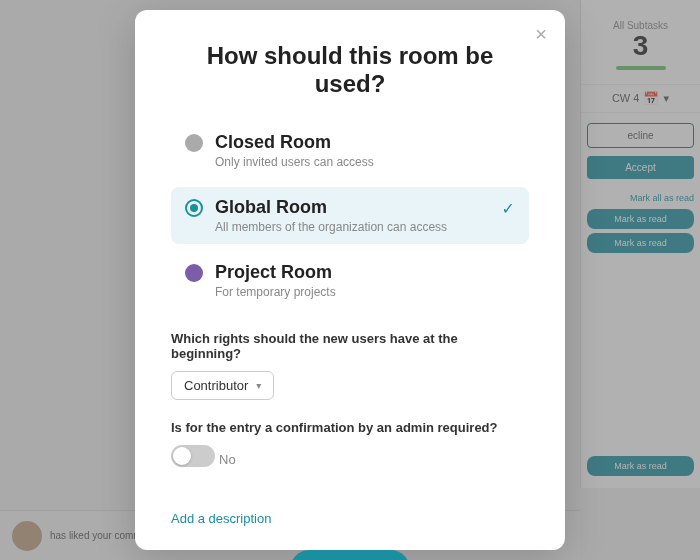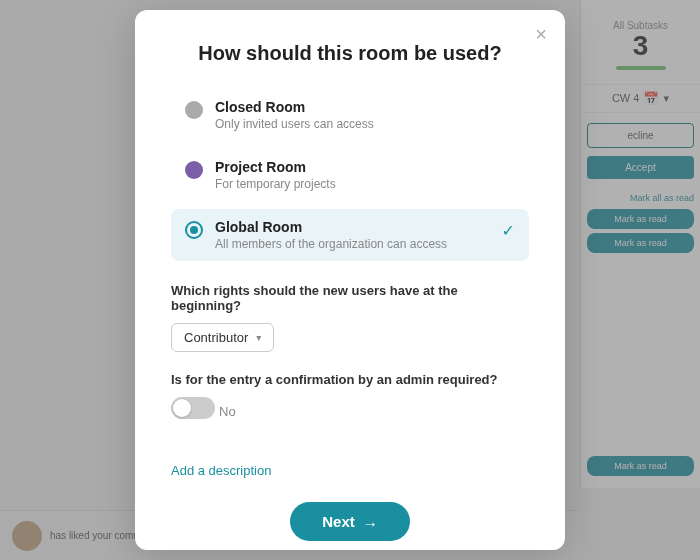--- a/index.html
+++ b/index.html
@@ -179,21 +179,21 @@
       right: 18px;
       font-size: 20px;
       color: #aaa;
       cursor: pointer;
       line-height: 1;
       background: none;
       border: none;
     }
 
     .modal-title {
-      font-size: 20px;
+      font-size: 24px;
       font-weight: 700;
       color: #222;
       text-align: center;
       margin-bottom: 24px;
     }
 
     
     .room-options {
       display: flex;
       flex-direction: column;
@@ -245,21 +245,21 @@
       border-radius: 50%;
       flex-shrink: 0;
       margin-top: 2px;
     }
 
     .room-option-text {
       flex: 1;
     }
 
     .room-option-name {
-      font-size: 14px;
+      font-size: 18px;
       font-weight: 600;
       color: #222;
     }
 
     .room-option-desc {
       font-size: 12px;
       color: #888;
       margin-top: 2px;
     }
 
@@ -428,37 +428,37 @@
     <div class="room-options">
 
       <div class="room-option">
         <div class="room-option-dot" style="background:#aaa; width:18px; height:18px; border-radius:50%; margin-top:2px; flex-shrink:0;"></div>
         <div class="room-option-text">
           <div class="room-option-name">Closed Room</div>
           <div class="room-option-desc">Only invited users can access</div>
         </div>
       </div>
 
-      <div class="room-option">
-        <div class="room-option-dot" style="background:#7b5ea7; width:18px; height:18px; border-radius:50%; margin-top:2px; flex-shrink:0;"></div>
-        <div class="room-option-text">
-          <div class="room-option-name">Project Room</div>
-          <div class="room-option-desc">For temporary projects</div>
-        </div>
-      </div>
-
       <div class="room-option selected">
         <div class="room-option-radio checked"></div>
         <div class="room-option-text">
           <div class="room-option-name">Global Room</div>
           <div class="room-option-desc">All members of the organization can access</div>
         </div>
         <div class="room-option-check">✓</div>
       </div>
 
+      <div class="room-option">
+        <div class="room-option-dot" style="background:#7b5ea7; width:18px; height:18px; border-radius:50%; margin-top:2px; flex-shrink:0;"></div>
+        <div class="room-option-text">
+          <div class="room-option-name">Project Room</div>
+          <div class="room-option-desc">For temporary projects</div>
+        </div>
+      </div>
+
     </div>
 
     
     <div class="section-label">Which rights should the new users have at the beginning?</div>
     <div class="contributor-select">
       <span>Contributor</span>
       <span class="contributor-arrow">▾</span>
     </div>
 
     

